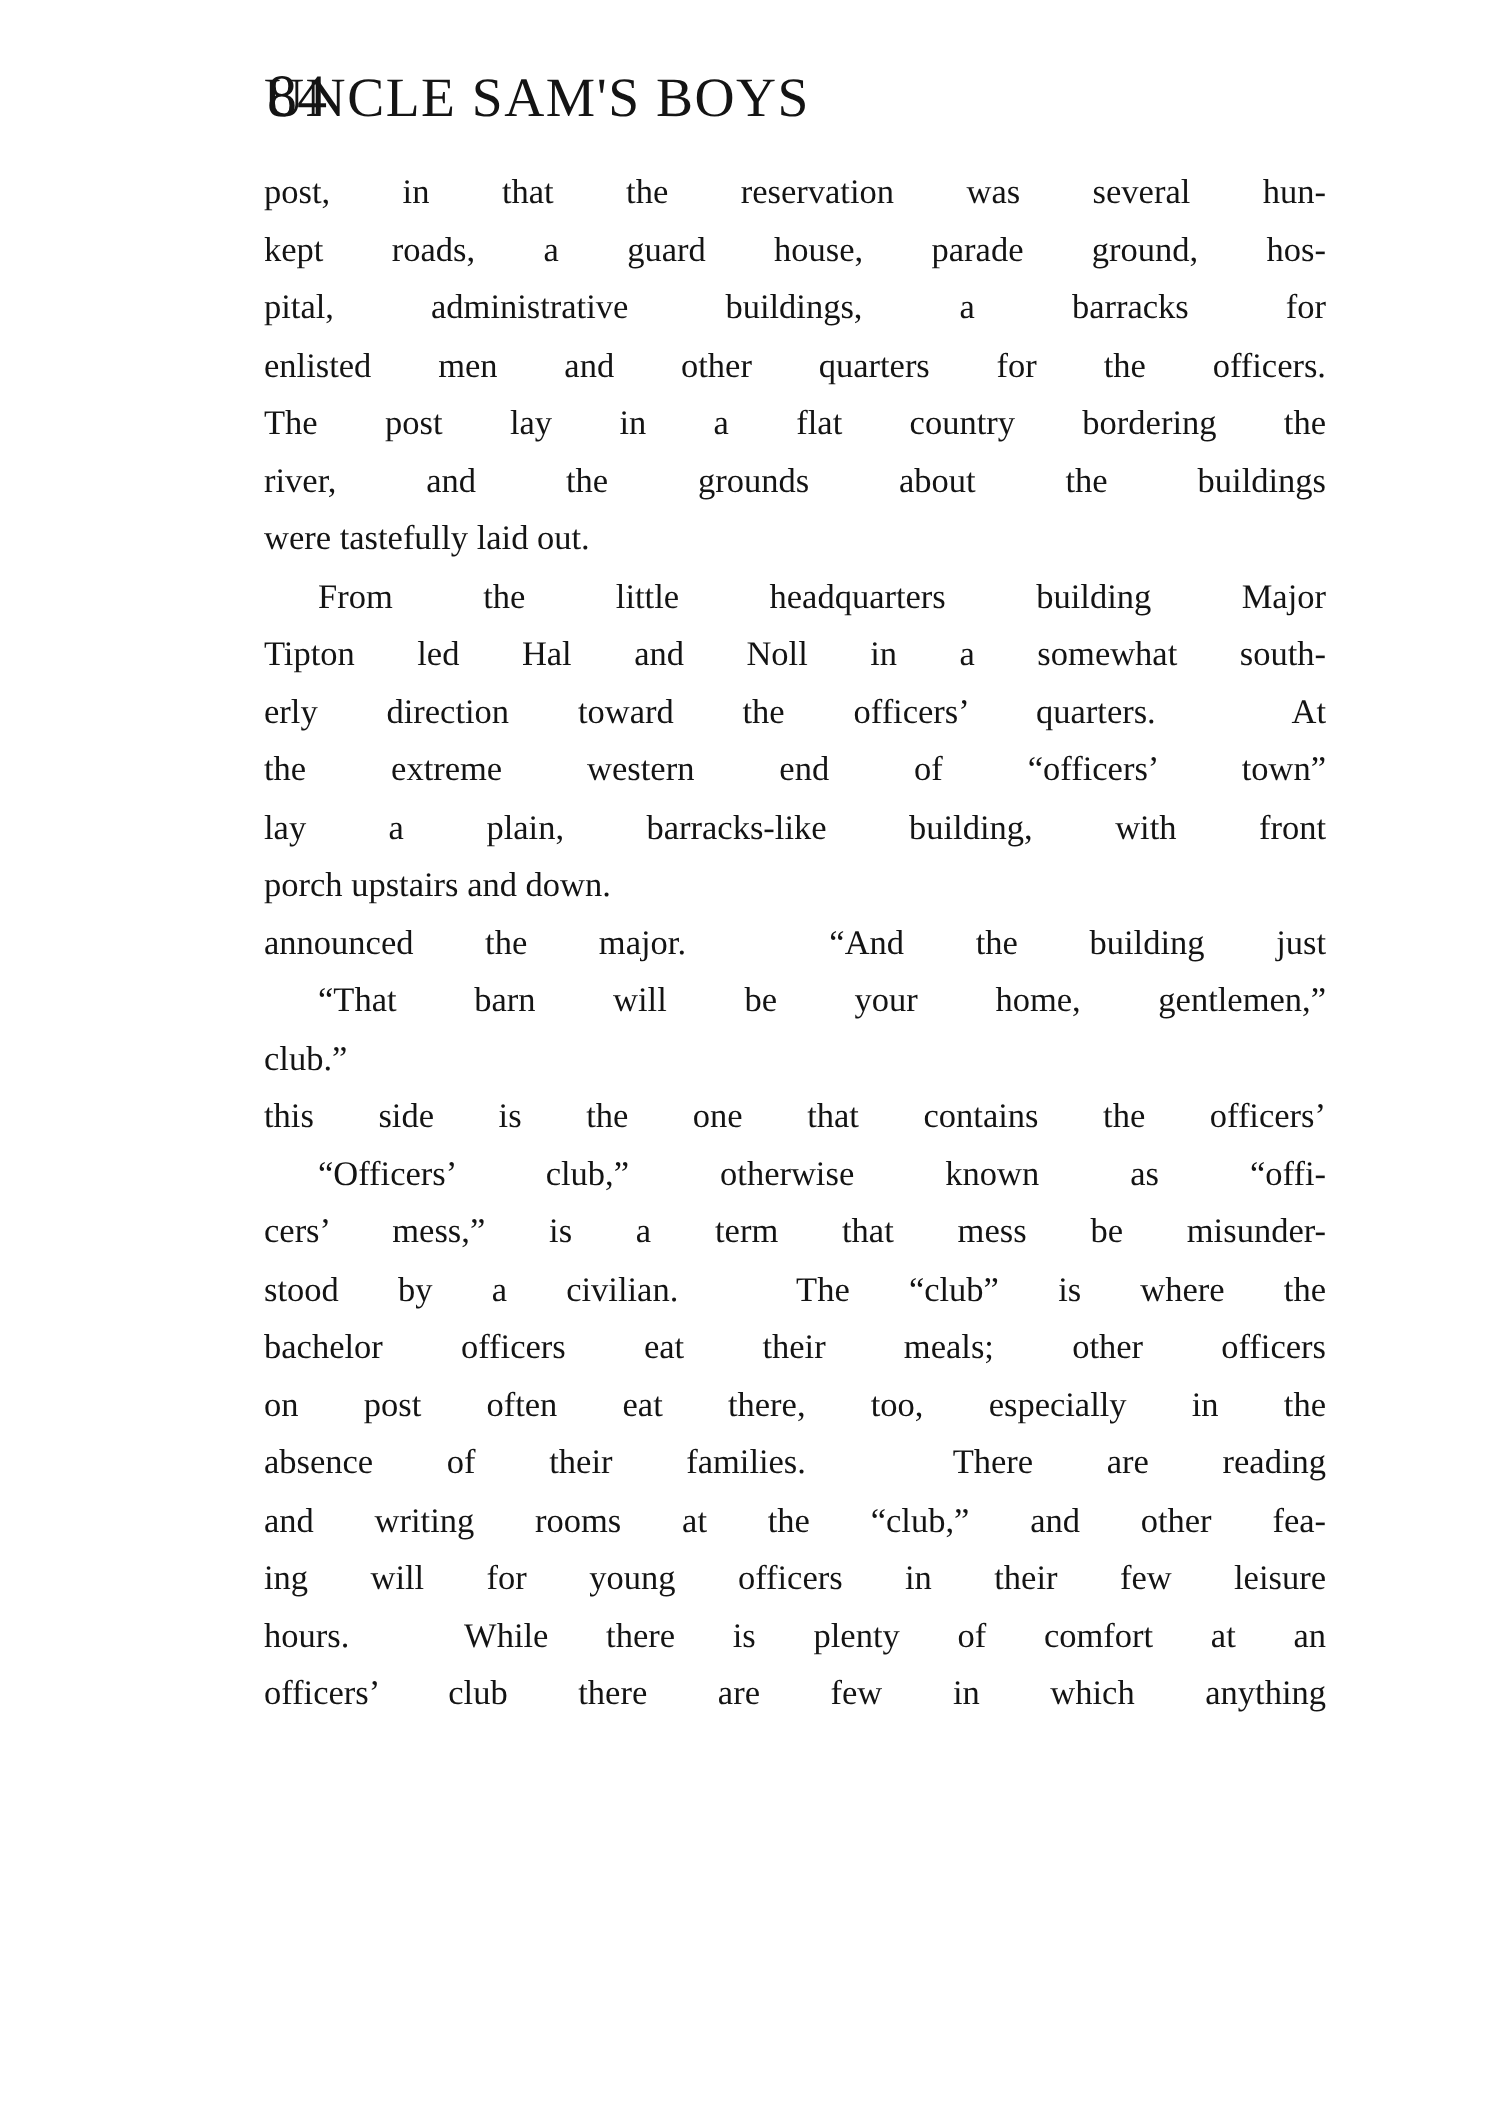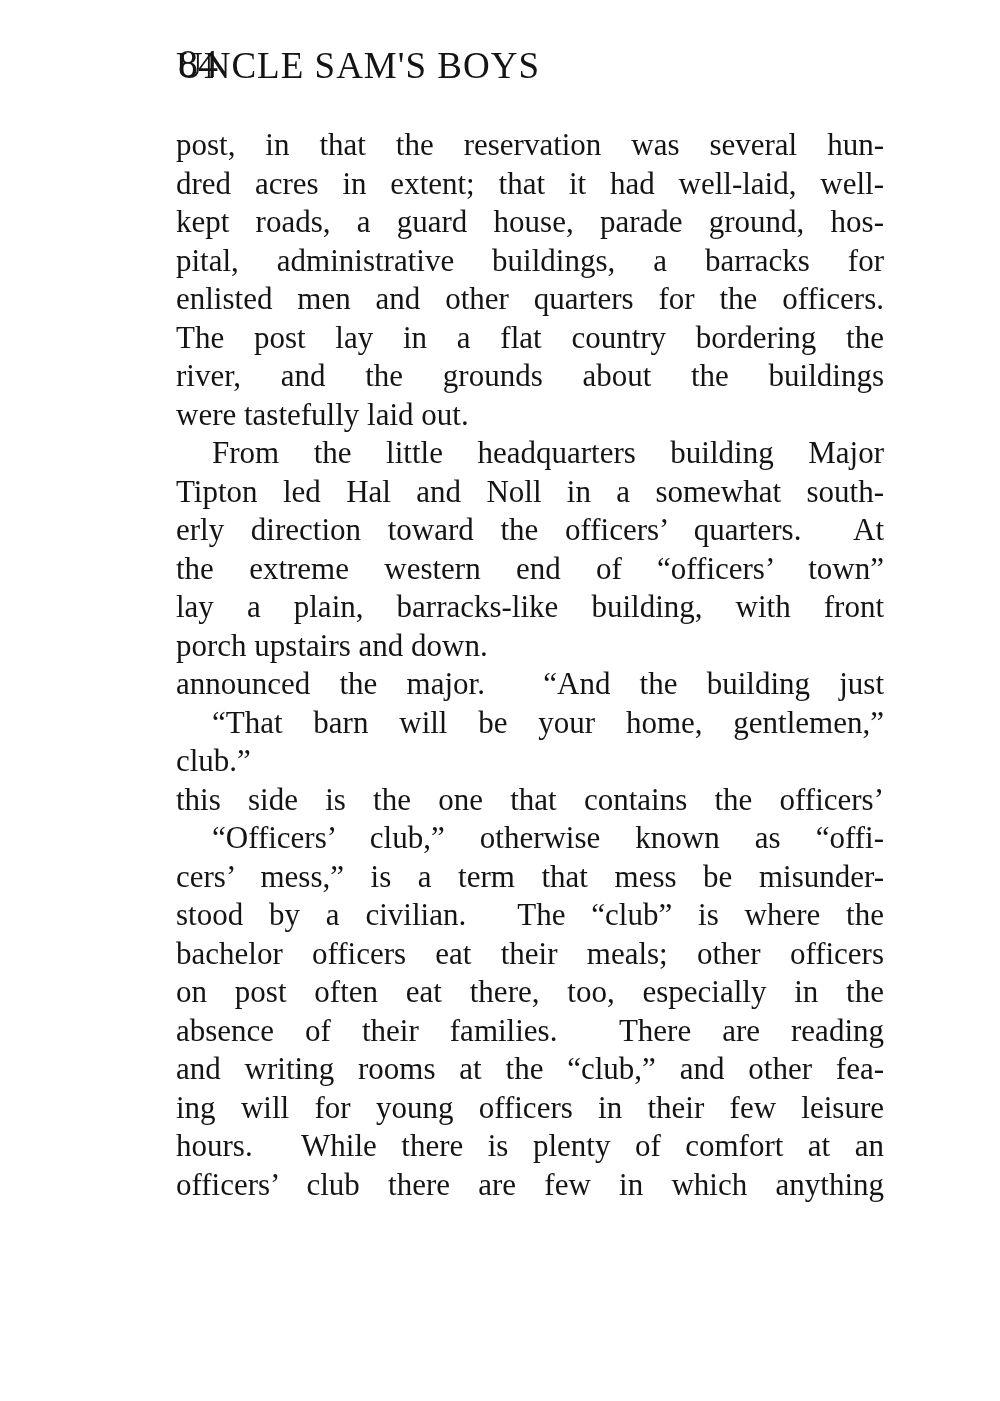--- a/index.html
+++ b/index.html
@@ -35,24 +35,24 @@
     left: 0;
     right: 0;
     top: 4px;
     font-size: 37px;
     line-height: 40px;
     letter-spacing: 1px;
     white-space: nowrap;
   }
   .text-block {
     position: absolute;
-    top: 126px;
+    top: 109px;
     left: 176px;
     width: 708px;
-    font-size: 31px;
+    font-size: 23px;
   }
   .para { margin: 0; padding: 0; }
   .line {
     height: 38.5px;
     line-height: 38.5px;
     text-align: justify;
     text-align-last: justify;
     overflow: visible;
     white-space: nowrap;
   }
@@ -70,21 +70,20 @@
 
   <div class="header">
     <div class="page-number">84</div>
     <div class="running-title">UNCLE SAM'S BOYS</div>
   </div>
 
   <div class="text-block">
 
     <div class="para">
       <div class="line">post, in that the reservation was several hun-</div>
-      <div class="line">dred acres in extent; that it had well-laid, well-</div>
       <div class="line">kept roads, a guard house, parade ground, hos-</div>
       <div class="line">pital, administrative buildings, a barracks for</div>
       <div class="line">enlisted men and other quarters for the officers.</div>
       <div class="line">The post lay in a flat country bordering the</div>
       <div class="line">river, and the grounds about the buildings</div>
       <div class="line last">were tastefully laid out.</div>
     </div>
 
     <div class="para">
       <div class="line indent">From the little headquarters building Major</div>

